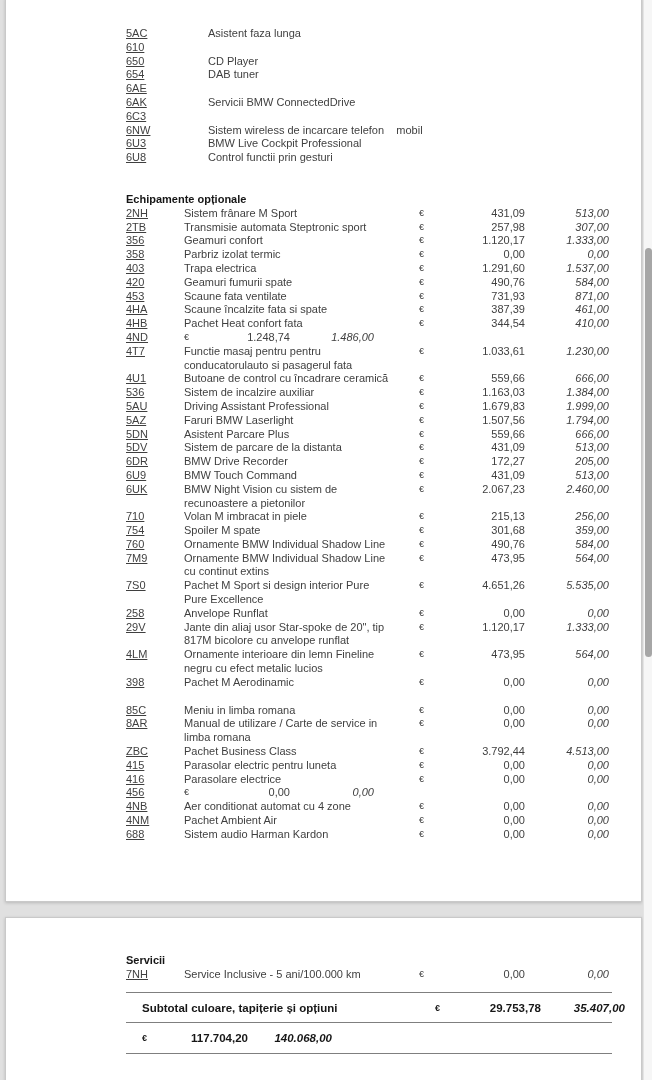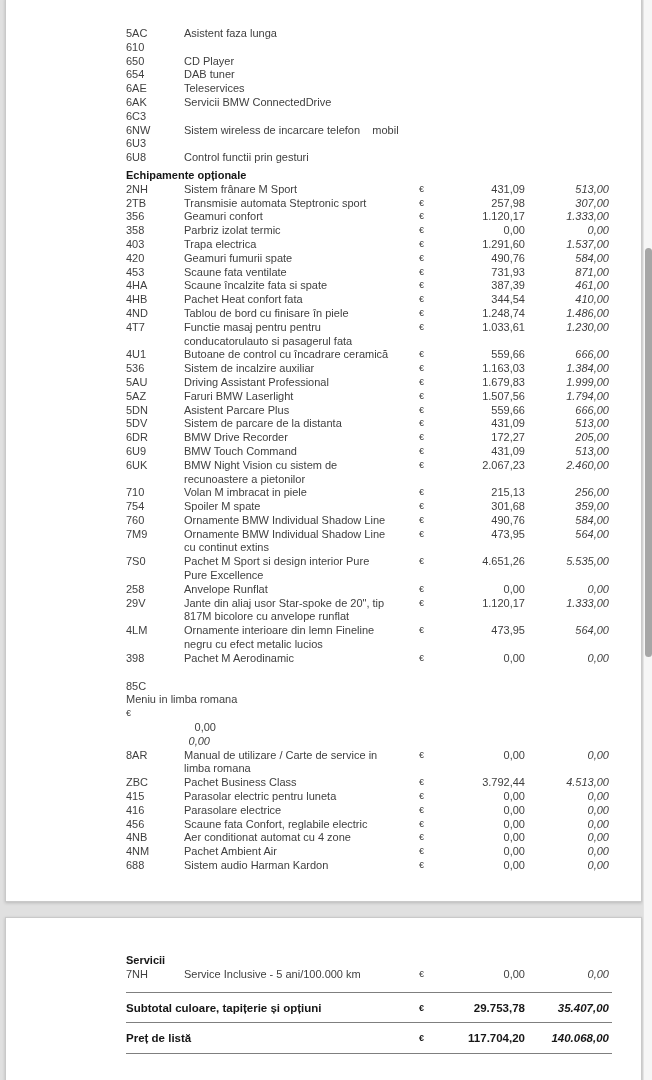--- a/index.html
+++ b/index.html
@@ -19,35 +19,35 @@
     border:1px solid var(--pageborder);
     box-shadow:0 1px 3px rgba(0,0,0,0.18);
   }
   .page-1{top:-2px;height:904px;border-top:none;}
   .page-2{top:917px;height:400px;}
   .content{padding:0 29px 0 120px;}
   .page-1 .content{padding-top:29px;}
   .page-2 .content{padding-top:36px;}
 
   .row{display:flex;align-items:flex-start;}
-  .c-code{width:58px;flex:none;}
+  .c-code{width:58px;flex:none;text-decoration:underline;}
   .c-desc{width:235px;flex:none;white-space:pre-wrap;}
-  .info-list .c-desc{width:430px;}
+  .info-list .c-desc{width:430px;margin-left:24px;}
   .c-eur{width:16px;flex:none;font-size:9px;line-height:13.8px;}
   .c-p1{width:90px;flex:none;text-align:right;}
   .c-p2{width:84px;flex:none;text-align:right;font-style:italic;}
 
   .sec-header{font-weight:bold;color:var(--bold);}
-  .opt-header{margin-top:4px;}
-  .gap-before{margin-top:14px;flex-direction:column;}
+  .opt-header{margin-top:28px;}
+  .gap-before{margin-top:14px;}
 
   .totals{margin-top:10px;}
   .totals hr{border:none;border-top:1px solid var(--rule);margin:0;}
   .total-row{display:flex;align-items:flex-end;padding:9px 0 7px;
-    font-weight:bold;color:var(--bold);font-size:11.5px;}
+    font-weight:bold;color:var(--bold);font-size:11.5px;margin-left:16px;}
   .total-label{width:293px;flex:none;}
   .total-row .c-eur{font-weight:bold;}
 
   .scroll-track{
     position:absolute;right:0;top:0;width:9px;height:1080px;
     background:var(--track);border-left:1px solid #e4e4e4;box-sizing:border-box;
   }
   .scroll-thumb{
     position:absolute;left:1px;top:248px;width:7px;height:409px;
     background:var(--thumb);border-radius:4px;
@@ -71,35 +71,35 @@
           <div class="row">
             <span class="c-code">650</span>
             <span class="c-desc">CD Player</span>
           </div>
           <div class="row">
             <span class="c-code">654</span>
             <span class="c-desc">DAB tuner</span>
           </div>
           <div class="row">
             <span class="c-code">6AE</span>
-            <span class="c-desc">Teleservices</span>
           </div>
           <div class="row">
             <span class="c-code">6AK</span>
             <span class="c-desc">Servicii BMW ConnectedDrive</span>
           </div>
           <div class="row">
             <span class="c-code">6C3</span>
           </div>
           <div class="row">
             <span class="c-code">6NW</span>
             <span class="c-desc">Sistem wireless de incarcare telefon    mobil</span>
           </div>
           <div class="row">
             <span class="c-code">6U3</span>
+            <span class="c-desc">BMW Live Cockpit Professional</span>
           </div>
           <div class="row">
             <span class="c-code">6U8</span>
             <span class="c-desc">Control functii prin gesturi</span>
           </div>
         </div>
       <div class="sec-header opt-header">Echipamente opționale</div>
       <div id="opt-list">
           <div class="row">
             <span class="c-code">2NH</span>
@@ -159,21 +159,20 @@
           </div>
           <div class="row">
             <span class="c-code">4HB</span>
             <span class="c-desc">Pachet Heat confort fata</span>
             <span class="c-eur">€</span>
             <span class="c-p1">344,54</span>
             <span class="c-p2">410,00</span>
           </div>
           <div class="row">
             <span class="c-code">4ND</span>
-            <span class="c-desc">Tablou de bord cu finisare în piele</span>
             <span class="c-eur">€</span>
             <span class="c-p1">1.248,74</span>
             <span class="c-p2">1.486,00</span>
           </div>
           <div class="row">
             <span class="c-code">4T7</span>
             <span class="c-desc">Functie masaj pentru pentru
 conducatorulauto si pasagerul fata</span>
             <span class="c-eur">€</span>
             <span class="c-p1">1.033,61</span>
@@ -341,21 +340,20 @@
           </div>
           <div class="row">
             <span class="c-code">416</span>
             <span class="c-desc">Parasolare electrice</span>
             <span class="c-eur">€</span>
             <span class="c-p1">0,00</span>
             <span class="c-p2">0,00</span>
           </div>
           <div class="row">
             <span class="c-code">456</span>
-            <span class="c-desc">Scaune fata Confort, reglabile electric</span>
             <span class="c-eur">€</span>
             <span class="c-p1">0,00</span>
             <span class="c-p2">0,00</span>
           </div>
           <div class="row">
             <span class="c-code">4NB</span>
             <span class="c-desc">Aer conditionat automat cu 4 zone</span>
             <span class="c-eur">€</span>
             <span class="c-p1">0,00</span>
             <span class="c-p2">0,00</span>
@@ -394,21 +392,20 @@
       <div class="totals">
         <hr>
         <div class="total-row">
           <span class="total-label">Subtotal culoare, tapițerie și opțiuni</span>
           <span class="c-eur">€</span>
           <span class="c-p1">29.753,78</span>
           <span class="c-p2">35.407,00</span>
         </div>
         <hr>
         <div class="total-row">
-          <span class="total-label">Preț de listă</span>
           <span class="c-eur">€</span>
           <span class="c-p1">117.704,20</span>
           <span class="c-p2">140.068,00</span>
         </div>
         <hr>
       </div>
     </div>
   </div>
 
   <div class="scroll-track">

